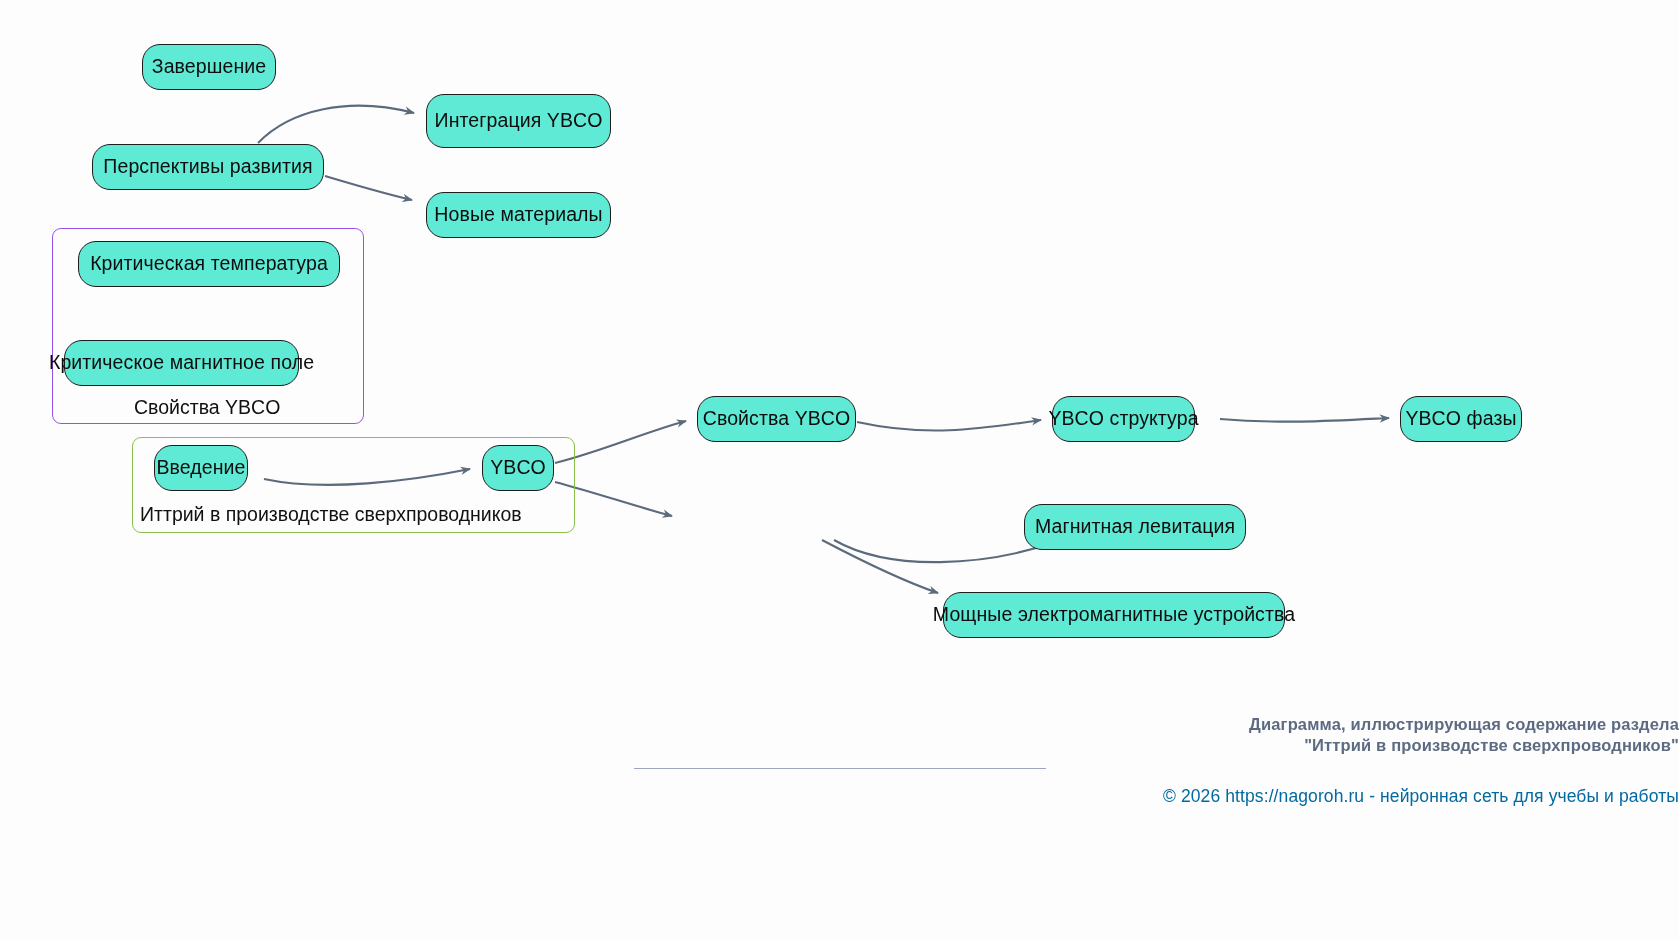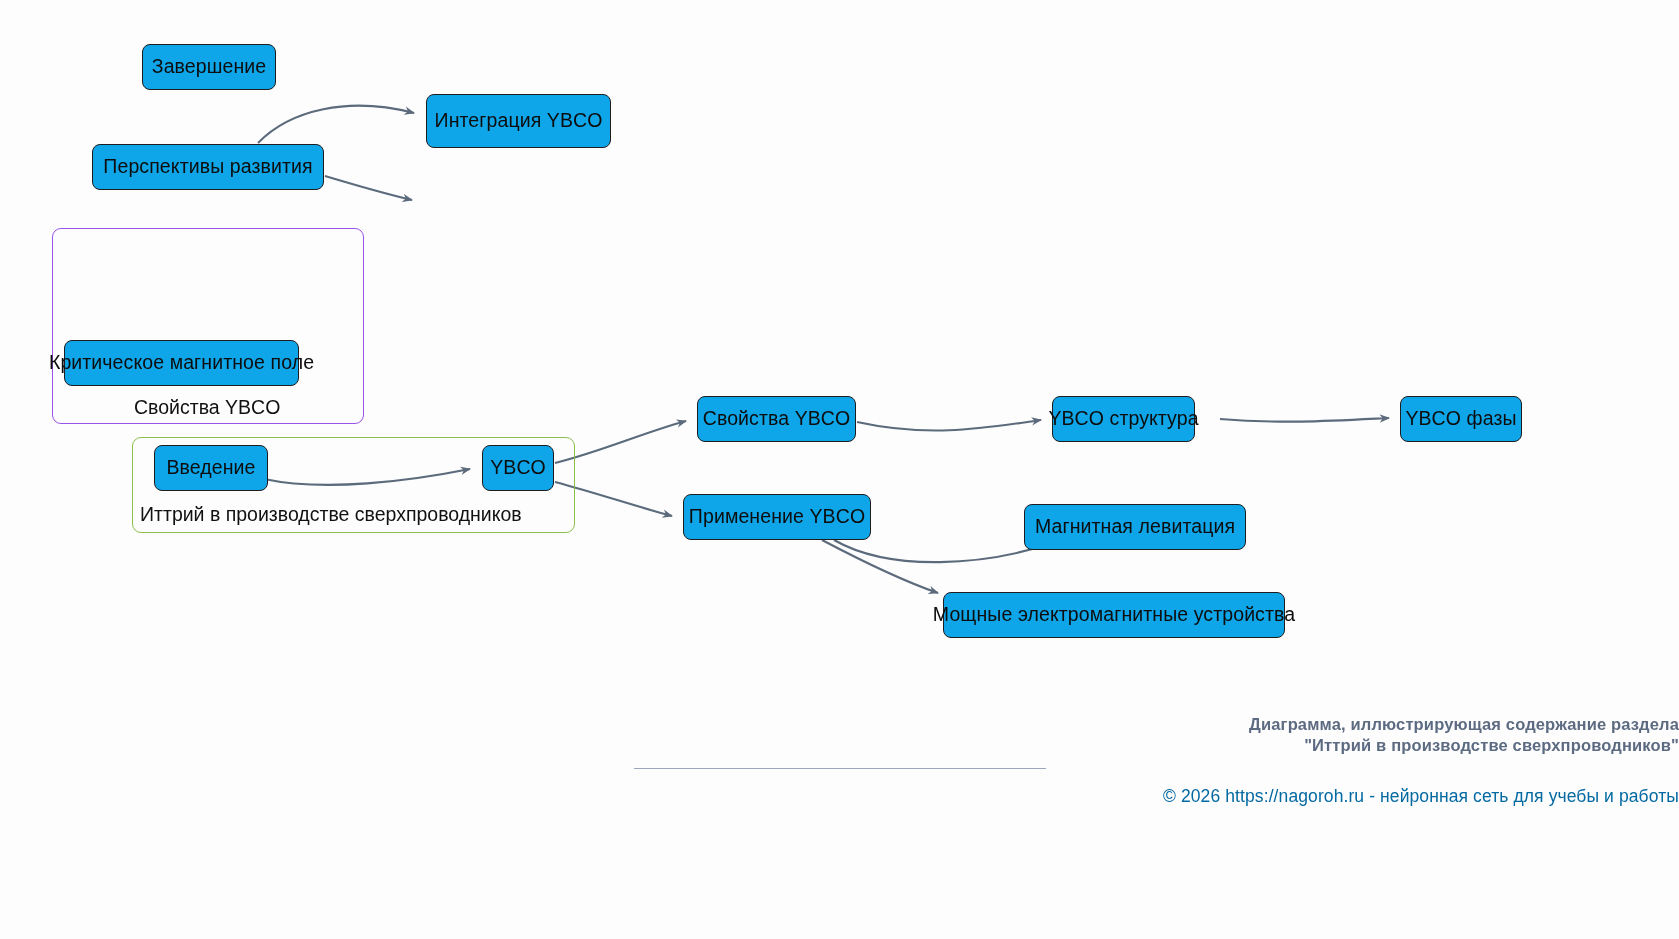--- a/index.html
+++ b/index.html
@@ -10,23 +10,23 @@
     font-family:"Liberation Sans","DejaVu Sans",sans-serif;
     overflow:hidden;
     position:relative;
   }
   #canvas{position:absolute;left:0;top:0;width:1679px;height:939px;}
   svg.wires{position:absolute;left:0;top:0;width:1679px;height:939px;pointer-events:none;}
 
   .node{
     position:absolute;
     box-sizing:border-box;
-    background:#0ea5e9;
+    background:#5eead4;
     border:1.6px solid #1d1d1d;
-    border-radius:8px;
+    border-radius:18px;
     color:#0d0d0d;
     font-size:19.5px;
     line-height:1;
     display:flex;align-items:center;justify-content:center;
     white-space:nowrap;
     padding:0 16px;
     letter-spacing:.1px;
   }
 
   .cluster{
@@ -103,31 +103,32 @@
 
   <div class="cluster" style="left:132px;top:437px;width:443px;height:96px;border-color:#8bbf4d;"></div>
   <div class="cluster-label" style="left:140px;top:505px;">Иттрий в производстве сверхпроводников</div>
 
   <div class="node" style="left:142px;top:44px;width:134px;height:46px;">Завершение</div>
 
   <div class="node" style="left:92px;top:144px;width:232px;height:46px;">Перспективы развития</div>
 
   <div class="node" style="left:426px;top:94px;width:185px;height:54px;">Интеграция YBCO</div>
 
+  <div class="node" style="left:426px;top:192px;width:185px;height:46px;">Новые материалы</div>
 
+  <div class="node" style="left:78px;top:241px;width:262px;height:46px;">Критическая температура</div>
 
   <div class="node" style="left:64px;top:340px;width:235px;height:46px;">Критическое магнитное поле</div>
 
-  <div class="node" style="left:154px;top:445px;width:114px;height:46px;">Введение</div>
+  <div class="node" style="left:154px;top:445px;width:94px;height:46px;">Введение</div>
 
   <div class="node" style="left:482px;top:445px;width:72px;height:46px;">YBCO</div>
 
   <div class="node" style="left:697px;top:396px;width:159px;height:46px;">Свойства YBCO</div>
 
-  <div class="node" style="left:683px;top:494px;width:188px;height:46px;">Применение YBCO</div>
 
   <div class="node" style="left:1052px;top:396px;width:143px;height:46px;">YBCO структура</div>
 
   <div class="node" style="left:1024px;top:494px;width:222px;height:46px;margin-top:10px;">Магнитная левитация</div>
 
   <div class="node" style="left:1400px;top:396px;width:122px;height:46px;">YBCO фазы</div>
 
   <div class="node" style="left:943px;top:592px;width:342px;height:46px;">Мощные электромагнитные устройства</div>
 
   <div class="footer footer-title">

